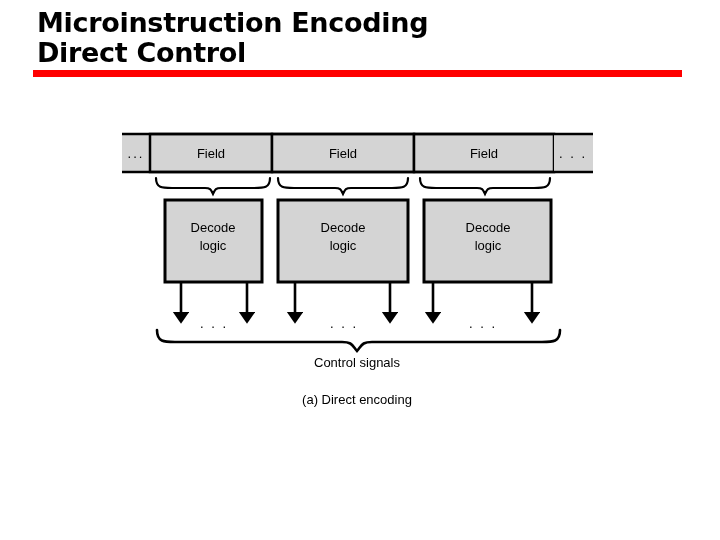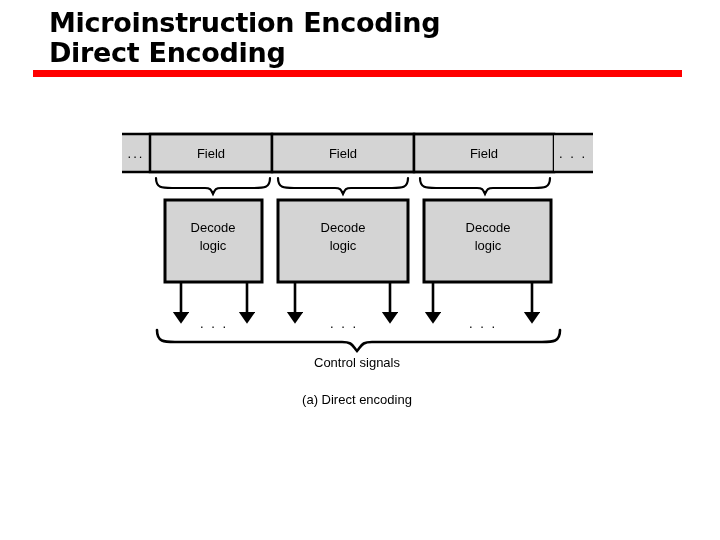--- a/index.html
+++ b/index.html
@@ -11,21 +11,21 @@
     width: 720px;
     height: 540px;
     position: relative;
     overflow: hidden;
     font-family: "Liberation Sans", sans-serif;
   }
 
   
   #title-block {
     position: absolute;
-    left: 49px;
+    left: 37px;
     top: 8px;
     width: 650px;
   }
   .title-line {
     font-family: "DejaVu Sans", sans-serif;
     font-weight: bold;
     font-size: 27px;
     line-height: 30px;
     color: #000000;
     letter-spacing: -0.3px;
@@ -57,21 +57,21 @@
   .field-label { font-size: 13px; }
   .ellipsis-label { font-size: 13px; letter-spacing: 2px; }
   .decode-label { font-size: 13px; }
   .caption-label { font-size: 13px; }
 </style>
 </head>
 <body>
 
 <div id="title-block">
   <div class="title-line">Microinstruction Encoding</div>
-  <div class="title-line">Direct Encoding</div>
+  <div class="title-line">Direct Control</div>
 </div>
 <div id="title-rule"></div>
 
 <div id="figure">
 <svg width="720" height="540" viewBox="0 0 720 540" xmlns="http://www.w3.org/2000/svg">
 
   <g>
 
     <rect x="122" y="134" width="28" height="38" fill="#d4d4d4" stroke="none"></rect>
 

